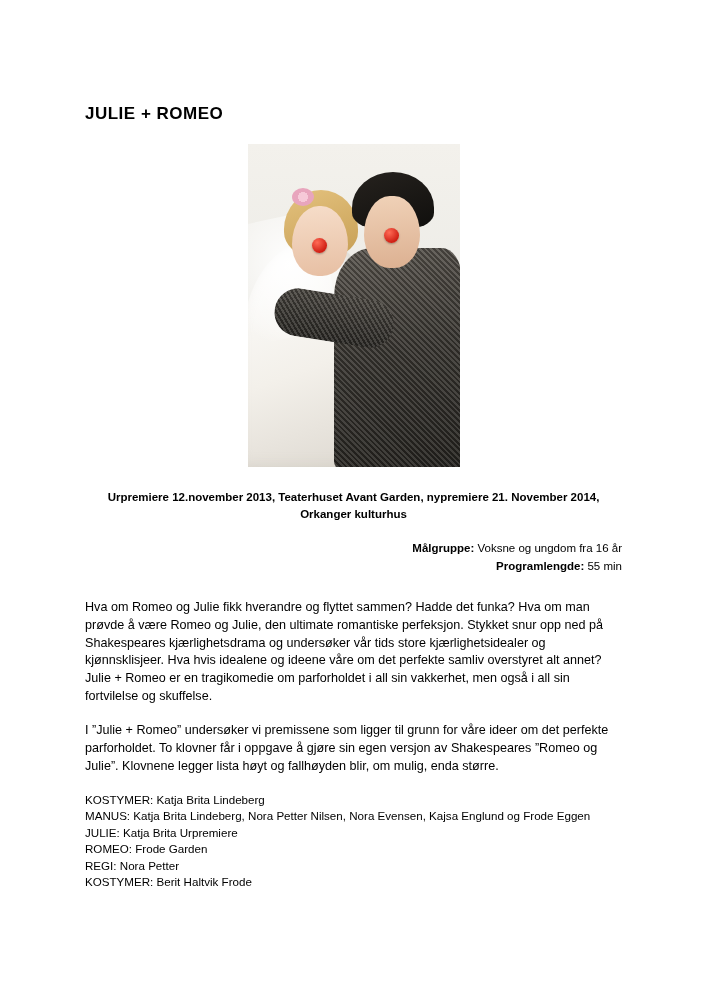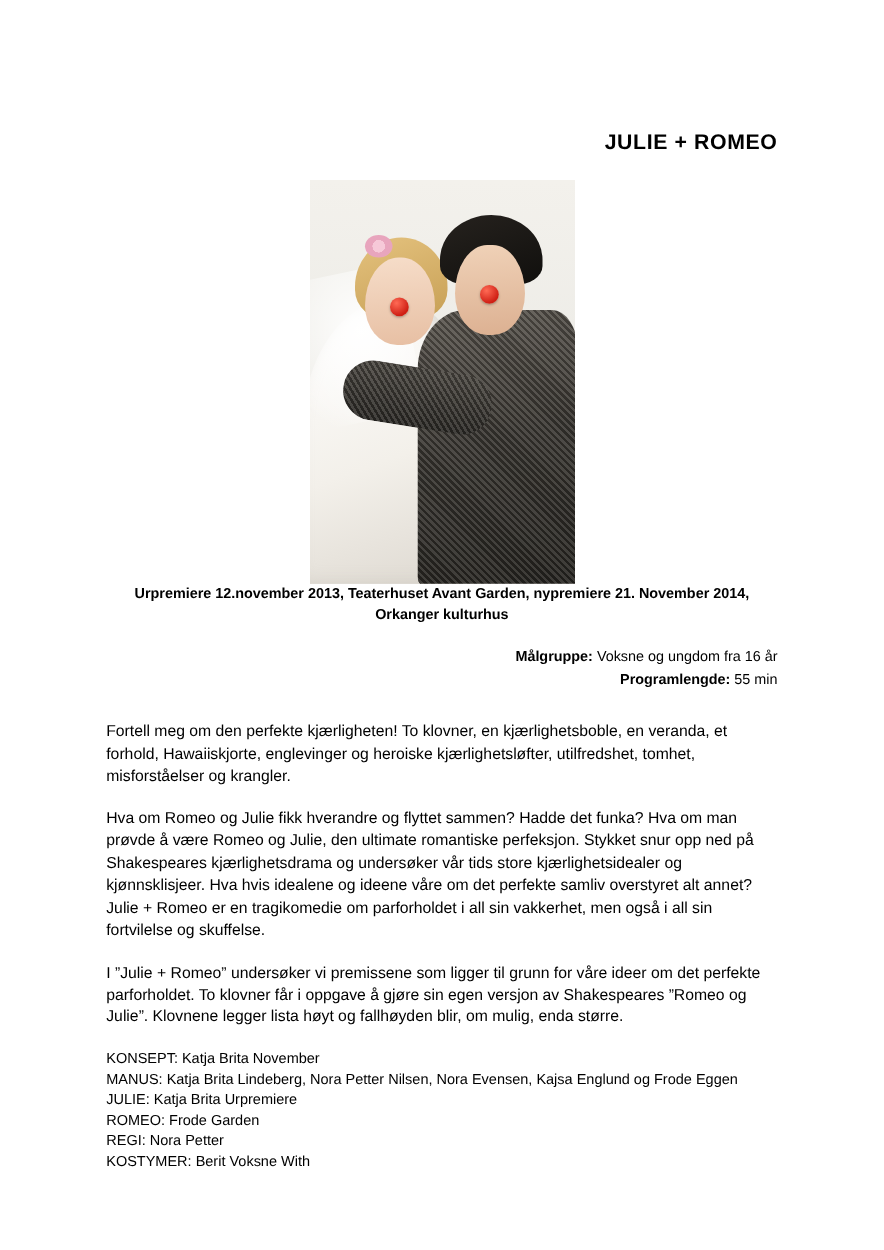--- a/index.html
+++ b/index.html
@@ -16,21 +16,21 @@
     overflow: hidden;
   }
   .page {
     width: 707px;
     height: 1000px;
     box-sizing: border-box;
     padding: 0 85px;
     position: relative;
   }
   .title {
-    text-align: right;
+    text-align: left;
     font-size: 17px;
     font-weight: bold;
     letter-spacing: 0.5px;
     margin-top: 104px;
     margin-bottom: 0;
   }
   .photo-wrap {
     margin-top: 20px;
     display: flex;
     justify-content: center;
@@ -124,20 +124,21 @@
     box-shadow: 0 1px 2px rgba(0,0,0,.3);
   }
   .ph-nose.w { left: 64px; top: 94px; }
   .ph-nose.m { left: 136px; top: 84px; }
 
   .credit {
     text-align: center;
     font-size: 11.5px;
     font-weight: bold;
     line-height: 1.45;
+    margin-top: 22px;
   }
   .meta {
     text-align: right;
     font-size: 11.5px;
     line-height: 1.5;
     margin-top: 18px;
   }
   .meta b { font-weight: bold; }
   .body-text {
     font-size: 12.6px;
@@ -181,27 +182,26 @@
   <div class="meta">
     <div>
       <b>Målgruppe:</b><span> Voksne og ungdom fra 16 år</span>
     </div>
     <div>
       <b>Programlengde:</b><span> 55 min</span>
     </div>
   </div>
 
   <div class="body-text">
-    <p>Fortell meg om den perfekte kjærligheten!  To klovner, en kjærlighetsboble, en veranda, et forhold, Hawaiiskjorte, englevinger og heroiske kjærlighetsløfter, utilfredshet, tomhet, misforståelser og krangler.</p>
     <p>Hva om Romeo og Julie fikk hverandre og flyttet sammen? Hadde det funka? Hva om man prøvde å være Romeo og Julie, den ultimate romantiske perfeksjon. Stykket snur opp ned på Shakespeares kjærlighetsdrama og undersøker vår tids store kjærlighetsidealer og kjønnsklisjeer. Hva hvis idealene og ideene våre om det perfekte samliv overstyret alt annet? Julie + Romeo er en tragikomedie om parforholdet i all sin vakkerhet, men også i all sin fortvilelse og skuffelse.</p>
     <p>I ”Julie + Romeo” undersøker vi premissene som ligger til grunn for våre ideer om det perfekte parforholdet. To klovner får i oppgave å gjøre sin egen versjon av Shakespeares ”Romeo og Julie”. Klovnene legger lista høyt og fallhøyden blir, om mulig, enda større.</p>
   </div>
 
   <div class="credits-list">
-    <div>KONSEPT: Katja Brita November</div>
+    <div>KOSTYMER: Katja Brita Lindeberg</div>
     <div>MANUS: Katja Brita Lindeberg, Nora Petter Nilsen, Nora Evensen, Kajsa Englund og Frode Eggen</div>
     <div>JULIE: Katja Brita Urpremiere</div>
     <div>ROMEO: Frode Garden</div>
     <div>REGI: Nora Petter</div>
-    <div>KOSTYMER: Berit Voksne With</div>
+    <div>KOSTYMER: Berit Haltvik Frode</div>
   </div>
 
 </div>
 
 </body></html>

